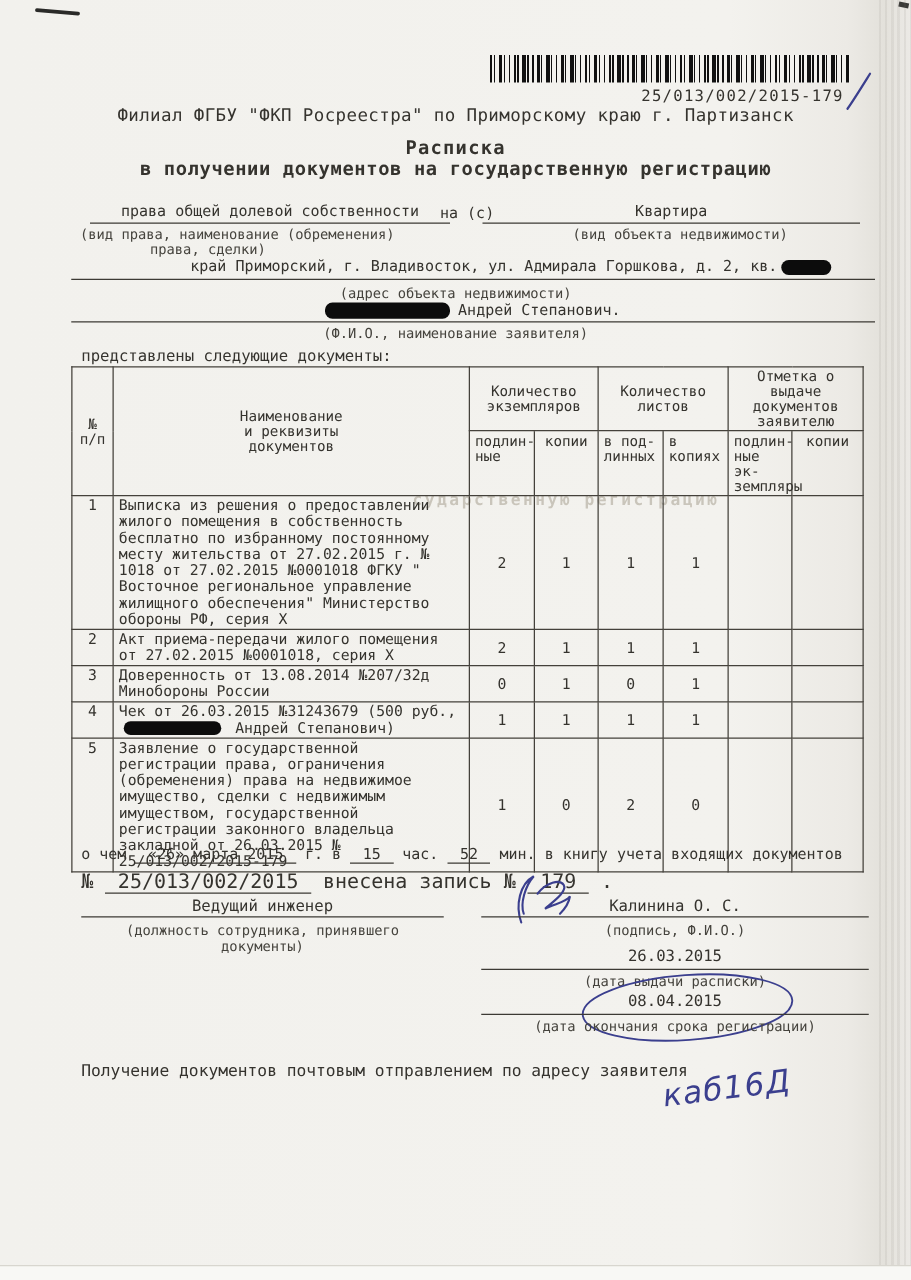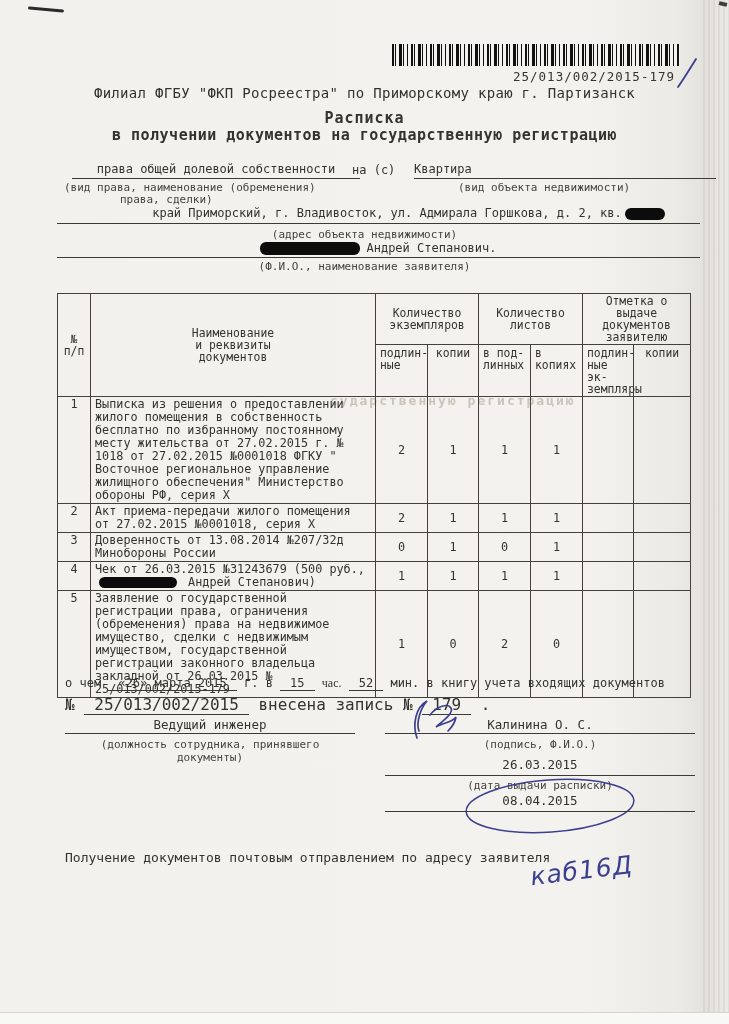--- a/index.html
+++ b/index.html
@@ -34,21 +34,21 @@
     background:repeating-linear-gradient(90deg,
       #111 0 2px, #f3f2ee 2px 3px, #111 3px 4px, #f3f2ee 4px 7px,
       #111 7px 10px, #f3f2ee 10px 11px, #111 11px 12px, #f3f2ee 12px 15px,
       #111 15px 16px, #f3f2ee 16px 19px);
   }
   .barcode-number{top:69px;left:430px;width:245px;text-align:right;font-size:12.5px;letter-spacing:1px;}
   .u{border-bottom:1.5px solid #3c3a34;}
   .cap{font-size:11px;color:#45433d;}
   .line1-left{top:162px;left:72px;width:288px;text-align:center;height:16px;font-size:12px;}
   .line1-mid{top:163px;left:352px;font-size:12px;}
-  .line1-right{top:162px;left:414px;width:302px;text-align:left;height:16px;font-size:12px;}
+  .line1-right{top:162px;left:386px;width:302px;text-align:center;height:16px;font-size:12px;}
   .cap-right-type{top:181px;left:64px;}
   .cap-right-type2{top:193px;left:120px;}
   .cap-object{top:181px;left:458px;}
   .address-line{top:206px;left:57px;width:643px;height:18px;text-align:center;padding-left:60px;box-sizing:border-box;font-size:12px;}
   .cap-address{top:228px;}
   .name-line{top:241px;left:57px;width:643px;height:16px;text-align:center;font-size:12px;}
   .cap-fio{top:260px;}
   .redact{display:inline-block;background:#0c0c0c;border-radius:6px;vertical-align:middle;}
   .redact.addr{width:40px;height:12px;margin-left:3px;}
   .redact.name{width:100px;height:13px;margin-right:6px;}
@@ -121,20 +121,21 @@
   <div class="abs cap cap-right-type">(вид права, наименование (обременения)</div>
   <div class="abs cap cap-right-type2">права, сделки)</div>
   <div class="abs cap cap-object">(вид объекта недвижимости)</div>
 
   <div class="abs address-line u"><span>край Приморский, г. Владивосток, ул. Адмирала Горшкова, д. 2, кв.</span><span class="redact addr"></span></div>
   <div class="abs center cap cap-address">(адрес объекта недвижимости)</div>
 
   <div class="abs name-line u"><span class="redact name"></span><span>Андрей Степанович.</span></div>
   <div class="abs center cap cap-fio">(Ф.И.О., наименование заявителя)</div>
 
+  <div class="abs intro">представлены следующие документы:</div>
 
   <div class="abs ghost">сударственную регистрацию</div>
 
   <table class="docs">
     <colgroup>
       <col style="width:33px">
         <col style="width:285px">
         <col style="width:52px">
         <col style="width:51px">
       <col style="width:52px">
@@ -223,21 +224,21 @@
         <td class="cnt"></td>
       </tr>
     </tbody>
   </table>
 
   <div class="abs statement1">
     <span style="white-space: pre;">о чем</span>
     <span class="useg">«26» марта 2015</span>
     <span style="white-space: pre;">г. в</span>
     <span class="useg">15</span>
-    <span style="white-space: pre; font-family: Liberation Serif, serif;">час.</span>
+    <span style="white-space: pre;">час.</span>
     <span class="useg">52</span>
     <span style="white-space: pre;">мин. в книгу учета входящих документов</span>
   </div>
   <div class="abs statement2">
     <span style="white-space: pre;">№</span>
     <span class="useg">25/013/002/2015</span>
     <span style="white-space: pre;">внесена запись №</span>
     <span class="useg">179</span>
     <span style="white-space: pre;">.</span>
   </div>
@@ -251,20 +252,21 @@
   <div class="abs sig-right u">Калинина О. С.</div>
   <div class="abs cap cap-sign">(подпись, Ф.И.О.)</div>
 
   <div class="abs issue-date u">26.03.2015</div>
   <div class="abs cap cap-issue">(дата выдачи расписки)</div>
 
   <svg class="abs ellipse-svg" width="180" height="64" viewBox="0 0 180 64">
     <ellipse cx="90" cy="32" rx="84" ry="26" transform="rotate(-4 90 32)" stroke="#3b3f8e" stroke-width="1.5" fill="none"></ellipse>
   </svg>
   <div class="abs deadline-date u">08.04.2015</div>
+  <div class="abs cap cap-deadline">(дата окончания срока регистрации)</div>
 
   <div class="abs footer1">Получение документов почтовым отправлением по адресу заявителя</div>
   <div class="abs handwritten">каб16Д</div>
 
   <div class="abs speck"></div>
   <div class="right-band"></div>
   <div class="bottom-strip"></div>
 </div>
 
 </body></html>

